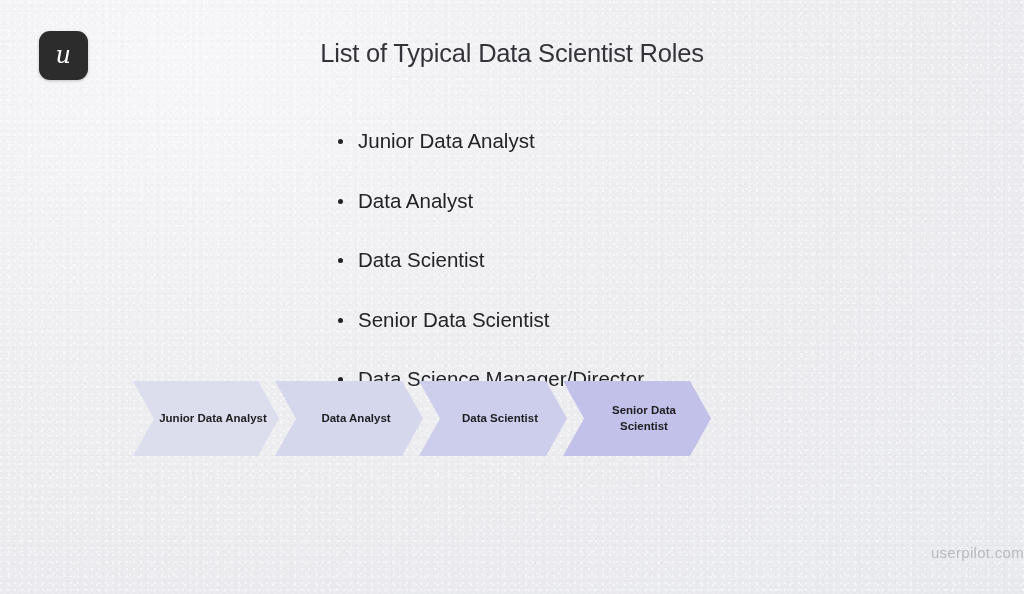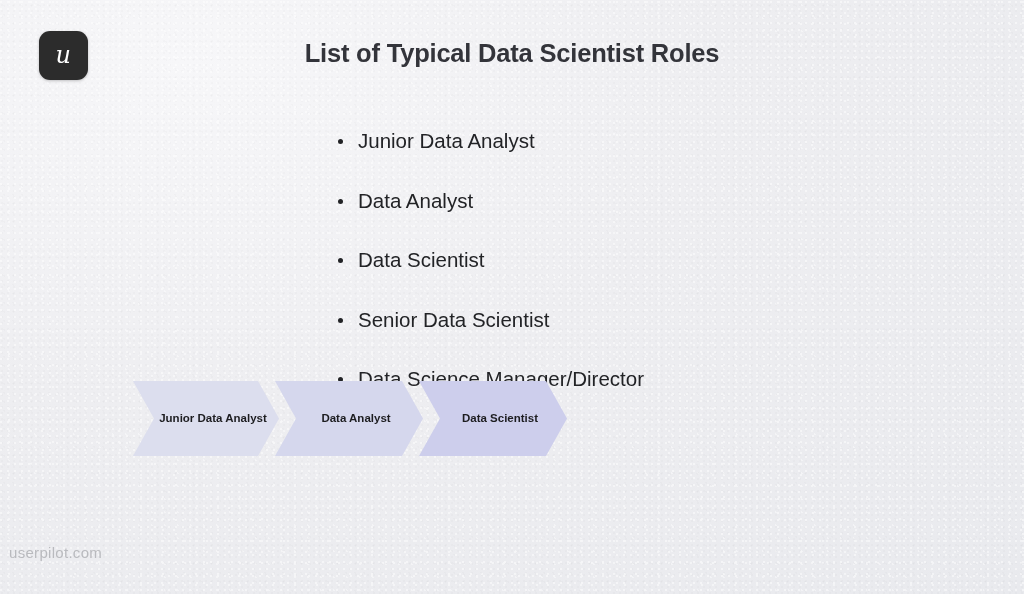--- a/index.html
+++ b/index.html
@@ -63,21 +63,21 @@
   }
 
   
   #title {
     position: absolute;
     left: 0;
     right: 0;
     top: 39px;
     text-align: center;
     font-size: 25.5px;
-    font-weight: bold;
+    font-weight: normal;
     color: #33343a;
     letter-spacing: -.2px;
   }
 
   
   #bullets {
     position: absolute;
     left: 336px;
     top: 131px;
     margin: 0;
@@ -135,25 +135,24 @@
     padding: 0 6px 0 20px;
     white-space: pre-line;
   }
 
   
   #footer {
     position: absolute;
     left: 0;
     right: 0;
     top: 544px;
-    text-align: left;
+    text-align: right;
     font-size: 15px;
     color: #b9babe;
     letter-spacing: .3px;
-    padding-left: 9px;
   }
 </style>
 </head>
 <body>
 
 <div id="slide">
   <div id="noise"></div>
 
   <div id="logo">
     <span class="glyph">u</span>
@@ -172,16 +171,20 @@
   <div id="process">
     <div class="chev" style="background: rgb(220, 222, 238); width: 146px;">
       <span class="lbl">Junior Data Analyst</span>
     </div>
     <div class="chev" style="background: rgb(213, 215, 237); width: 148px;">
       <span class="lbl">Data Analyst</span>
     </div>
     <div class="chev" style="background: rgb(205, 206, 236); width: 148px;">
       <span class="lbl">Data Scientist</span>
     </div>
+    <div class="chev" style="background: rgb(194, 193, 234); width: 148px;">
+      <span class="lbl">Senior Data
+Scientist</span>
+    </div>
   </div>
 
   <div id="footer">userpilot.com</div>
 </div>
 
 </body></html>

